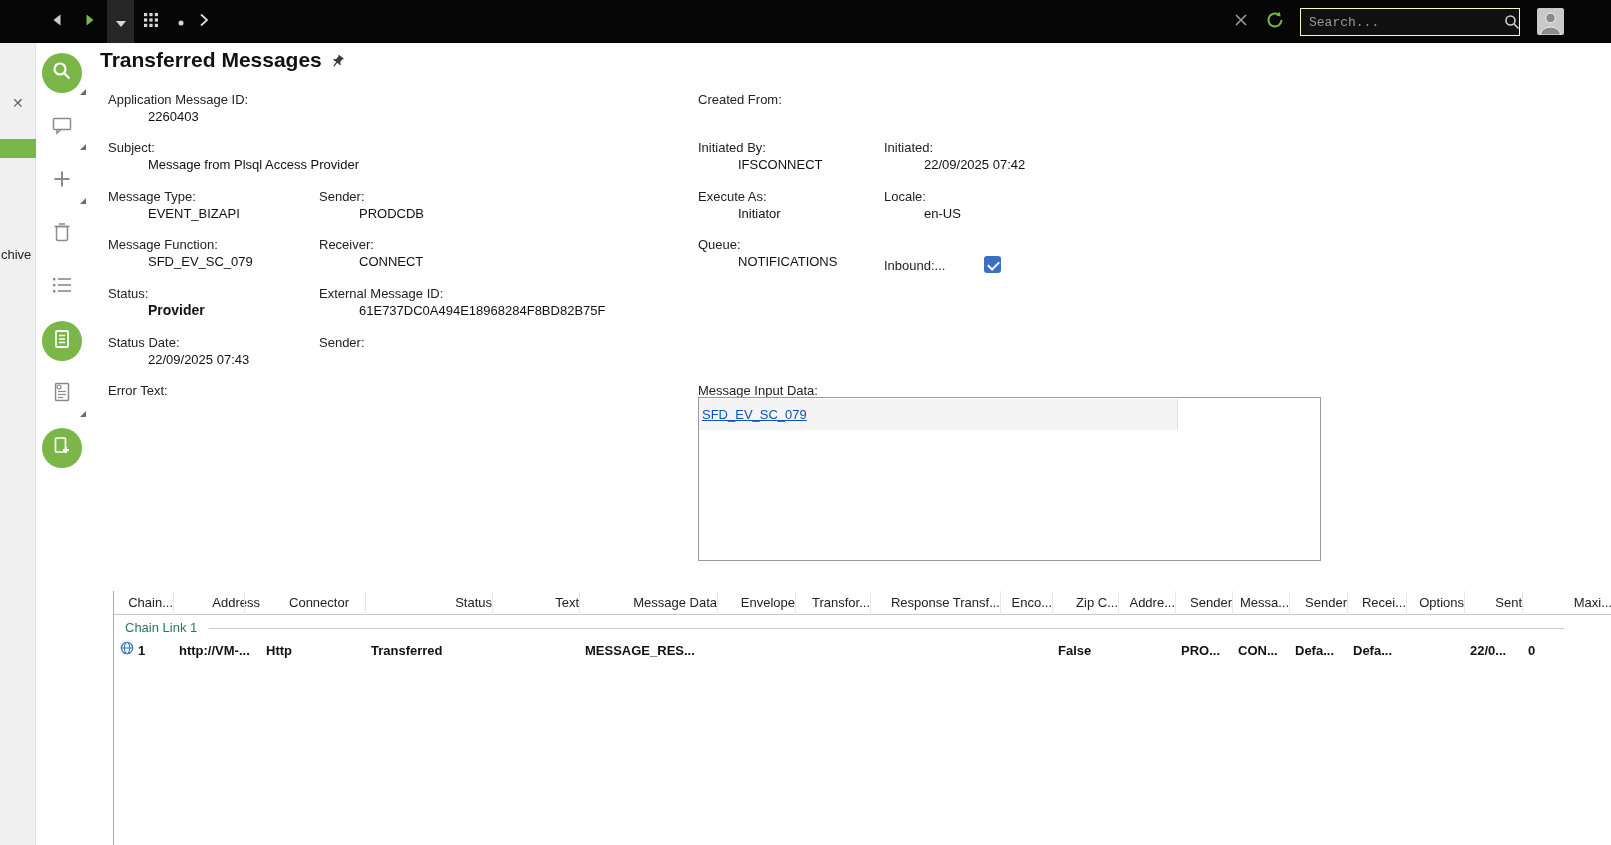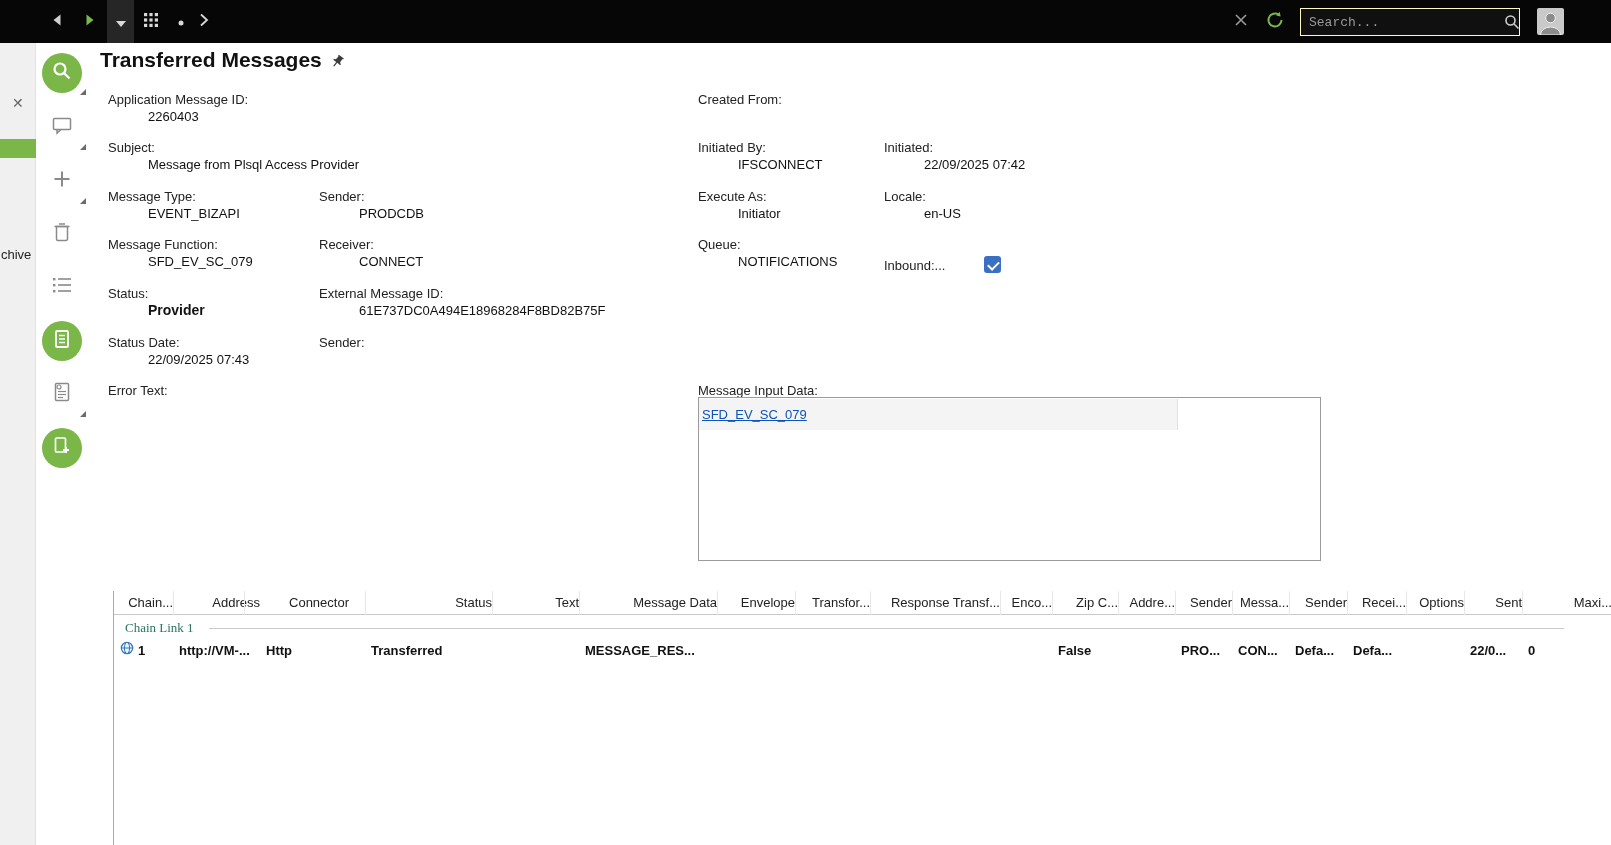--- a/index.html
+++ b/index.html
@@ -41,21 +41,21 @@
   .input-data-box { position: absolute; left: 698px; top: 397px; width: 623px; height: 164px; border: 1px solid #9b9b9b; background: #fff; }
   .input-data-row { position: absolute; left: 0; top: 1px; width: 479px; height: 31px; background: #f4f4f4; border-right: 1px solid #e0e0e0; display: flex; align-items: center; padding-left: 3px; }
   .link { font-size: 13px; color: #0f52bb; text-decoration: underline; cursor: pointer; }
 
   
   .grid { position: absolute; left: 113px; top: 591px; width: 1498px; height: 254px; border-left: 1px solid #ababab; }
   .grid-header { position: absolute; left: 0; top: 0; width: 100%; height: 24px; border-bottom: 1px solid #c9c9c9; }
   .hcell { position: absolute; top: 0; height: 24px; line-height: 24px; font-size: 13px; color: #222; padding-left: 6px; white-space: nowrap; overflow: hidden; border-left: 1px solid #e8e8e8; cursor: pointer; text-align: right; }
   .hcell.first { border-left: none; }
   .group-row { position: absolute; left: 0; top: 27px; width: 100%; height: 20px; }
-  .group-label { position: absolute; left: 11px; top: 0; line-height: 20px; font-size: 13px; color: #2a7563; white-space: nowrap; font-family: Liberation Serif, serif; }
+  .group-label { position: absolute; left: 11px; top: 0; line-height: 20px; font-size: 13px; color: #2a7563; white-space: nowrap; }
   .group-line { position: absolute; left: 95px; top: 10px; width: 1355px; height: 1px; background: #cbcbcb; }
   .drow { position: absolute; left: 0; top: 49px; width: 100%; height: 22px; cursor: pointer; }
   .dcell { position: absolute; top: 0; height: 22px; line-height: 22px; font-size: 13px; font-weight: bold; color: #111; padding-left: 6px; white-space: nowrap; overflow: hidden; }
   .dcell.chain { display: flex; align-items: center; gap: 4px; }
 </style>
 </head>
 <body>
 
 <div class="topbar">
   <div class="tb-btn" style="left:43px;width:28px">

